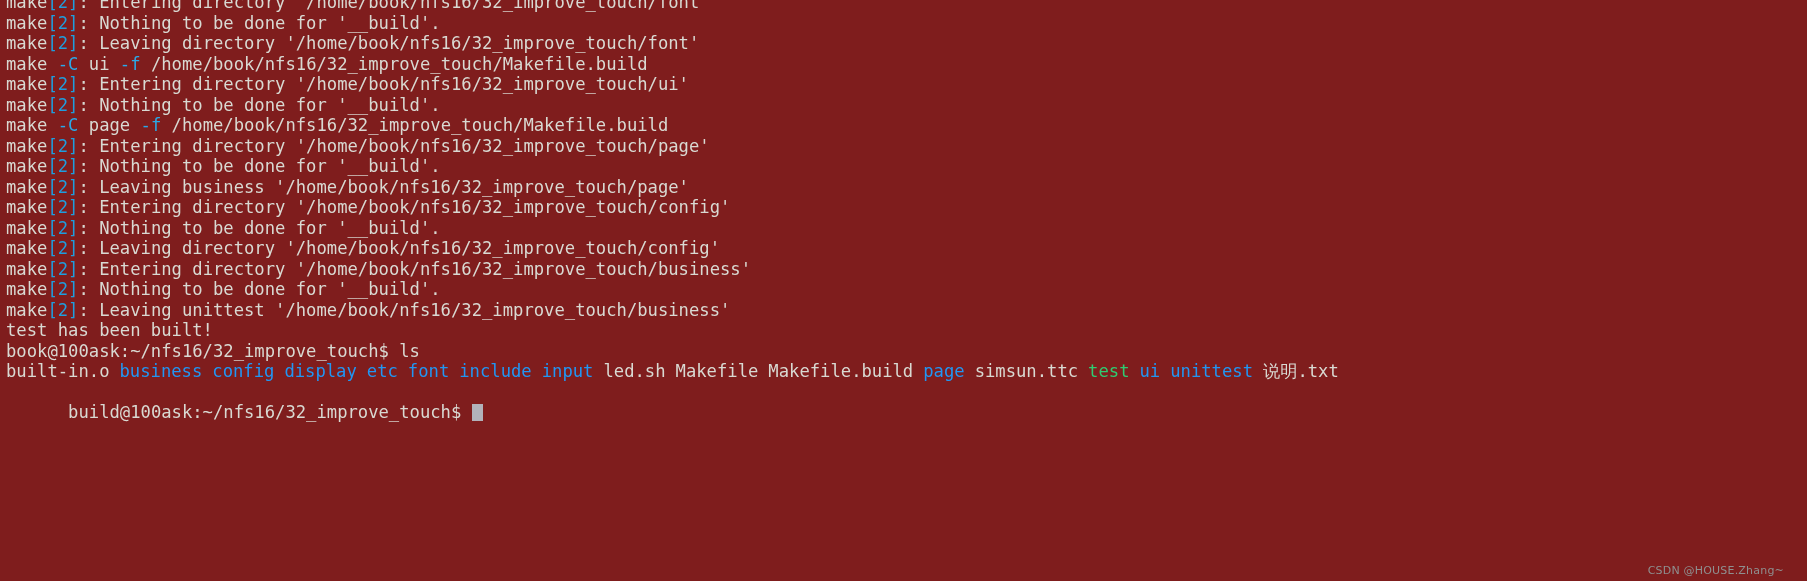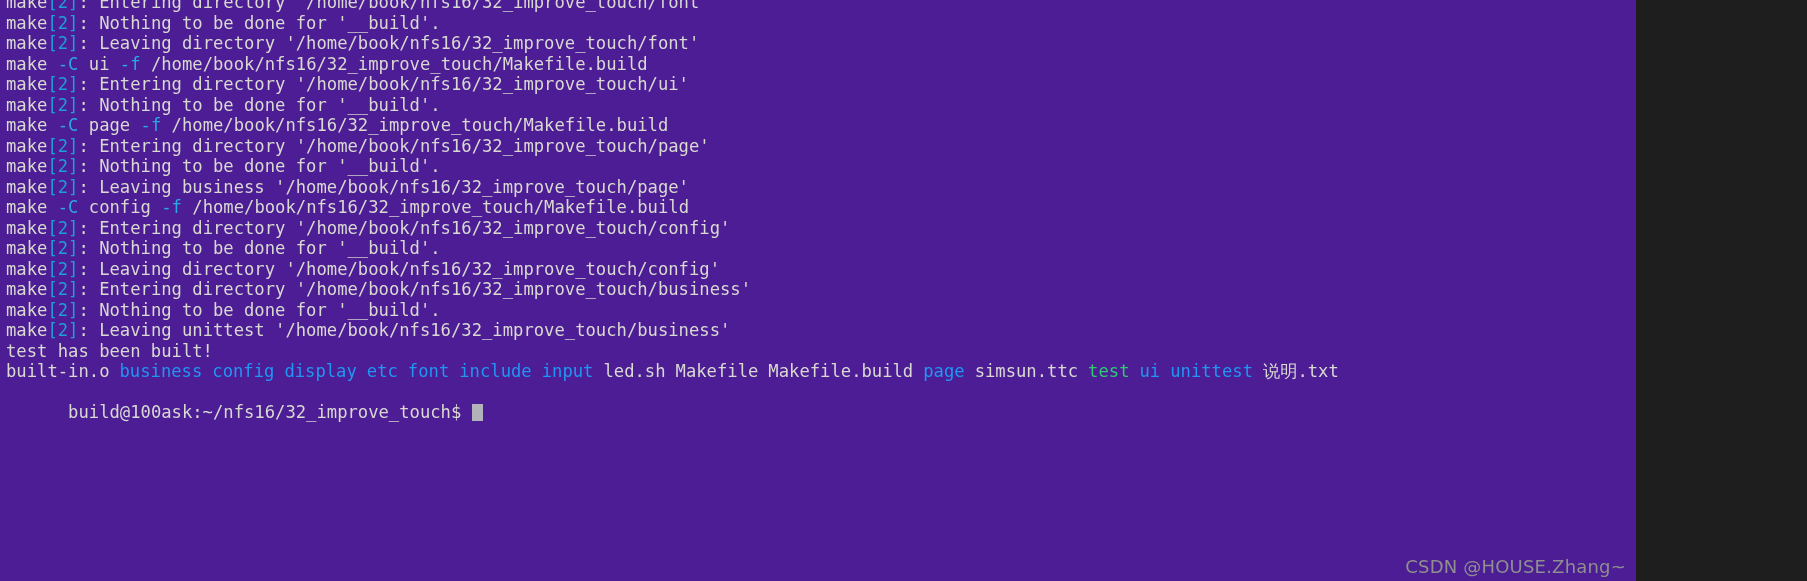--- a/index.html
+++ b/index.html
@@ -9,23 +9,23 @@
     background: #1e1e1e;
   }
   body {
     width: 1807px;
     height: 581px;
     overflow: hidden;
     font-family: "DejaVu Sans Mono", "Liberation Mono", monospace;
   }
   #terminal {
     position: relative;
-    width: 1636px;
+    width: 1807px;
     height: 581px;
-    background: #4c1d95;
+    background: #7f1d1d;
     overflow: hidden;
   }
   #screen {
     position: absolute;
     left: 0;
     top: -8px;           
     width: 1807px;
     padding-left: 6px;
     box-sizing: border-box;
   }
@@ -52,24 +52,24 @@
     display: inline-block;
     width: 11px;
     height: 17px;
     vertical-align: -3px;
     background: #b2b2ba;
   }
   .ls-gap { display: inline-block; width: 10px; }
 
   #watermark {
     position: absolute;
-    right: 10px;
+    right: 23px;
     bottom: 4px;
     color: #8f8f8f;
-    font-size: 18px;
+    font-size: 11px;
     font-family: "DejaVu Sans", "Liberation Sans", sans-serif;
     letter-spacing: 0.2px;
     pointer-events: none;
   }
 </style>
 </head>
 <body>
 
 <div id="terminal">
 
@@ -79,28 +79,28 @@
         <div class="line"><span class="c-default">make</span><span class="c-level">[2]</span><span class="c-default">: Entering directory '/home/book/nfs16/32_improve_touch/font'</span></div>
         <div class="line"><span class="c-default">make</span><span class="c-level">[2]</span><span class="c-default">: Nothing to be done for '__build'.</span></div>
         <div class="line"><span class="c-default">make</span><span class="c-level">[2]</span><span class="c-default">: Leaving directory '/home/book/nfs16/32_improve_touch/font'</span></div>
         <div class="line"><span class="c-default">make </span><span class="c-flag">-C</span><span class="c-default"> ui </span><span class="c-flag">-f</span><span class="c-default"> /home/book/nfs16/32_improve_touch/Makefile.build</span></div>
         <div class="line"><span class="c-default">make</span><span class="c-level">[2]</span><span class="c-default">: Entering directory '/home/book/nfs16/32_improve_touch/ui'</span></div>
         <div class="line"><span class="c-default">make</span><span class="c-level">[2]</span><span class="c-default">: Nothing to be done for '__build'.</span></div>
         <div class="line"><span class="c-default">make </span><span class="c-flag">-C</span><span class="c-default"> page </span><span class="c-flag">-f</span><span class="c-default"> /home/book/nfs16/32_improve_touch/Makefile.build</span></div>
         <div class="line"><span class="c-default">make</span><span class="c-level">[2]</span><span class="c-default">: Entering directory '/home/book/nfs16/32_improve_touch/page'</span></div>
         <div class="line"><span class="c-default">make</span><span class="c-level">[2]</span><span class="c-default">: Nothing to be done for '__build'.</span></div>
         <div class="line"><span class="c-default">make</span><span class="c-level">[2]</span><span class="c-default">: Leaving business '/home/book/nfs16/32_improve_touch/page'</span></div>
-        <div class="line"><span class="c-default">make </span><span class="c-flag">-C</span><span class="c-default"> config </span><span class="c-flag">-f</span><span class="c-default"> /home/book/nfs16/32_improve_touch/Makefile.build</span></div>
         <div class="line"><span class="c-default">make</span><span class="c-level">[2]</span><span class="c-default">: Entering directory '/home/book/nfs16/32_improve_touch/config'</span></div>
         <div class="line"><span class="c-default">make</span><span class="c-level">[2]</span><span class="c-default">: Nothing to be done for '__build'.</span></div>
         <div class="line"><span class="c-default">make</span><span class="c-level">[2]</span><span class="c-default">: Leaving directory '/home/book/nfs16/32_improve_touch/config'</span></div>
         <div class="line"><span class="c-default">make</span><span class="c-level">[2]</span><span class="c-default">: Entering directory '/home/book/nfs16/32_improve_touch/business'</span></div>
         <div class="line"><span class="c-default">make</span><span class="c-level">[2]</span><span class="c-default">: Nothing to be done for '__build'.</span></div>
         <div class="line"><span class="c-default">make</span><span class="c-level">[2]</span><span class="c-default">: Leaving unittest '/home/book/nfs16/32_improve_touch/business'</span></div>
         <div class="line"><span class="c-default">test has been built!</span></div>
+        <div class="line"><span class="c-default">book@100ask:~/nfs16/32_improve_touch$ ls</span></div>
       </div>
 
     <div class="line" id="ls-line"><span class="c-file">built-in.o</span><span class="ls-gap"> </span><span class="c-dir">business</span><span class="ls-gap"> </span><span class="c-dir">config</span><span class="ls-gap"> </span><span class="c-dir">display</span><span class="ls-gap"> </span><span class="c-dir">etc</span><span class="ls-gap"> </span><span class="c-dir">font</span><span class="ls-gap"> </span><span class="c-dir">include</span><span class="ls-gap"> </span><span class="c-dir">input</span><span class="ls-gap"> </span><span class="c-file">led.sh</span><span class="ls-gap"> </span><span class="c-file">Makefile</span><span class="ls-gap"> </span><span class="c-file">Makefile.build</span><span class="ls-gap"> </span><span class="c-dir">page</span><span class="ls-gap"> </span><span class="c-file">simsun.ttc</span><span class="ls-gap"> </span><span class="c-exec">test</span><span class="ls-gap"> </span><span class="c-dir">ui</span><span class="ls-gap"> </span><span class="c-dir">unittest</span><span class="ls-gap"> </span><span class="c-file">说明.txt</span></div>
 
     <div class="line">
       <span class="c-default">build@100ask:~/nfs16/32_improve_touch$ </span><span class="c-default"></span><span class="cursor"></span>
     </div>
   </div>
 
   <div id="watermark">CSDN @HOUSE.Zhang~</div>

